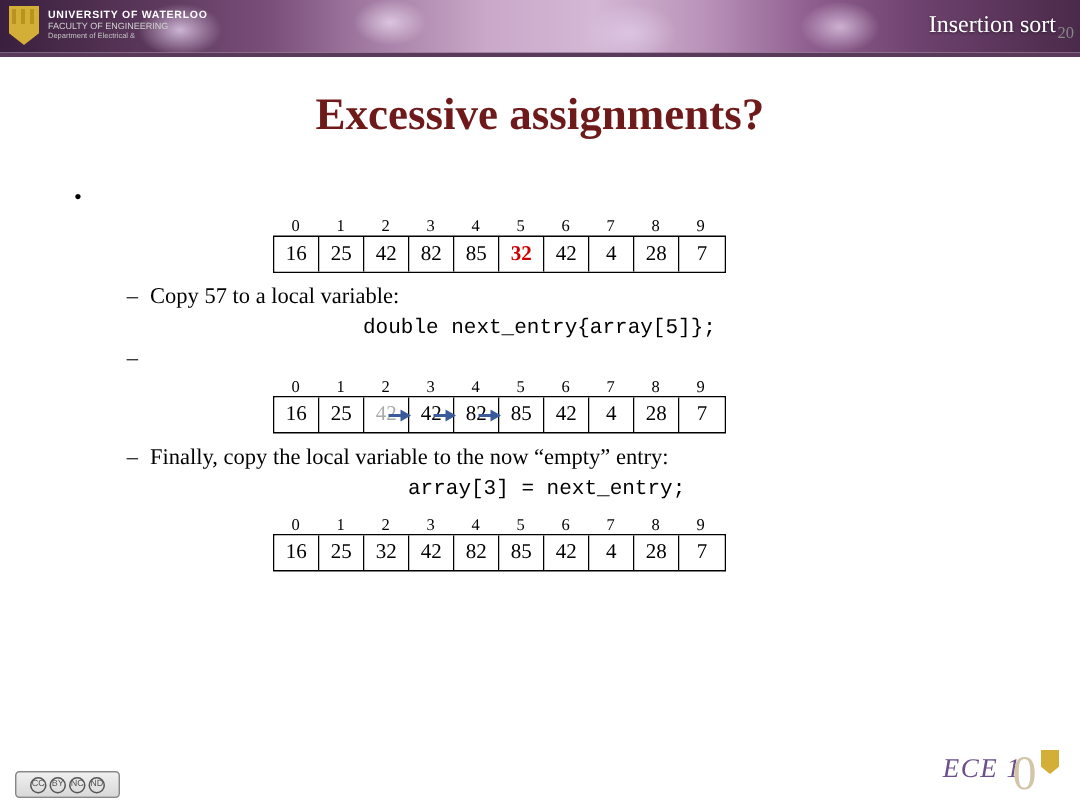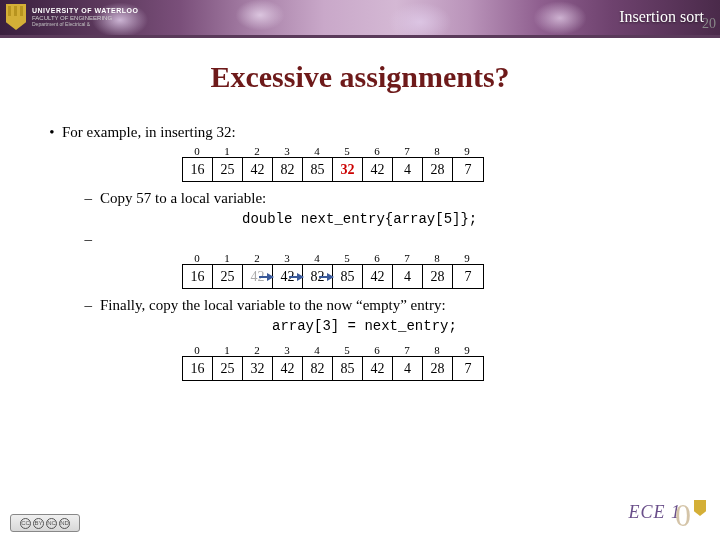--- a/index.html
+++ b/index.html
@@ -66,21 +66,21 @@
     color: #fff;
     font-family: Georgia, serif;
     font-size: 16px;
     z-index: 2;
     text-shadow: 0 1px 2px rgba(0,0,0,0.5);
   }
   .slide-num {
     position: absolute;
     top: 16px;
     right: 4px;
-    font-size: 14px;
+    font-size: 11px;
     color: #888;
     font-family: Georgia, serif;
     z-index: 3;
     text-align: right;
   }
   .slide-title {
     text-align: center;
     font-size: 30px;
     color: #6e1a1a;
     font-weight: bold;
@@ -228,21 +228,20 @@
   <div class="header-right">Insertion sort</div>
 </div>
 <div class="slide-num">20</div>
 
 <div class="slide-title">Excessive assignments?</div>
 
 <div class="content">
 
   <div class="bullet-line">
     <span class="dot">•</span>
-    <span>For example, in inserting 32:</span>
   </div>
 
   <div class="array-block">
     <div class="idx-row" id="idx1">
         <div class="idx-cell">0</div>
         <div class="idx-cell">1</div>
         <div class="idx-cell">2</div>
         <div class="idx-cell">3</div>
         <div class="idx-cell">4</div>
         <div class="idx-cell">5</div>

